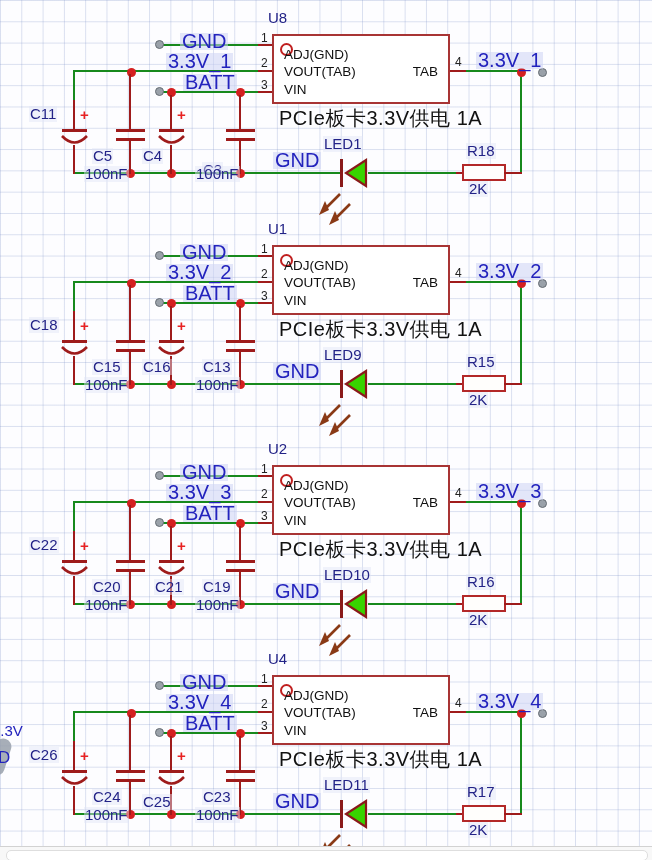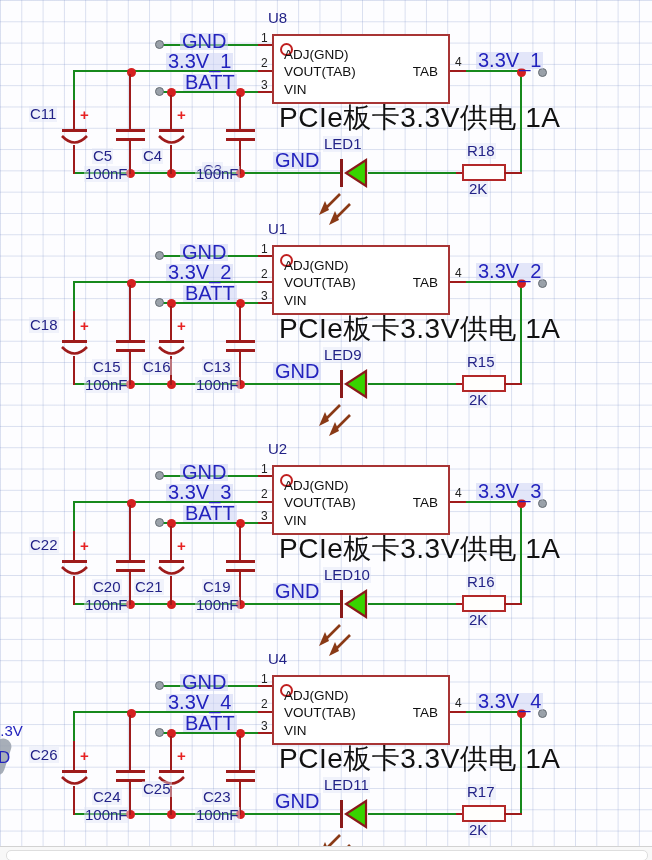--- a/index.html
+++ b/index.html
@@ -17,21 +17,21 @@
   .lead{position:absolute;background:#9e1b1b;}
   .junc{position:absolute;width:9px;height:9px;border-radius:50%;background:#d42020;}
   .term{position:absolute;width:7px;height:7px;border-radius:50%;background:#9aa1a9;border:1.5px solid #666c73;}
   .netlabel{position:absolute;font-size:20px;color:#2323bd;background:rgba(205,212,244,.55);padding:0 2px;line-height:17px;white-space:nowrap;}
   .lbl{position:absolute;font-size:15px;color:#232387;background:rgba(225,229,247,.45);padding:0 1px;line-height:16px;white-space:nowrap;}
   .pinnum{position:absolute;font-size:12px;color:#222;line-height:13px;}
   .pinname{position:absolute;font-size:13.5px;color:#101010;line-height:15px;white-space:nowrap;}
   .icbox{position:absolute;left:272px;top:34px;width:178px;height:70px;background:#ffffff;border:2px solid #a83434;box-sizing:border-box;}
   .pin1dot{position:absolute;left:6px;top:7px;width:9px;height:9px;border:2px solid #c02020;border-radius:50%;}
   .refdes{position:absolute;font-size:15px;color:#232387;line-height:17px;}
-  .caption{position:absolute;font-size:28px;color:#111;line-height:24px;white-space:nowrap;letter-spacing:.5px;}
+  .caption{position:absolute;font-size:20px;color:#111;line-height:24px;white-space:nowrap;letter-spacing:.5px;}
   .plate{position:absolute;height:3px;background:#9e1b1b;}
   .plus{position:absolute;font-size:15px;font-weight:bold;color:#e82222;line-height:14px;}
   .rbody{position:absolute;width:44px;height:17px;background:#fffefc;border:2px solid #b32828;box-sizing:border-box;}
   .ledbar{position:absolute;width:3px;height:28px;background:#8a1a1a;}
   svg{position:absolute;overflow:visible;}
   .hscroll{position:absolute;left:0;top:846px;width:652px;height:14px;background:#f8f8f8;border-top:1px solid #d2d2d2;z-index:6;}
   .hthumb{position:absolute;left:6px;top:3px;width:640px;height:9px;background:#ffffff;border:1px solid #dedede;border-radius:5px;}
   .blob{position:absolute;background:#98a0ac;border-radius:8px;opacity:.85;}
   .chip{position:absolute;background:#aebccf;border-radius:3px;}
   .frag{position:absolute;font-size:15px;color:#2323bd;white-space:nowrap;}
@@ -324,21 +324,21 @@
     <div class="lbl" style="left:92px;top:148px">C20</div>
     <div class="lbl" style="left:84px;top:166px">100nF</div>
 
     <div class="lead" style="left:170px;top:95px;width:2px;height:35px"></div>
     <div class="plate" style="left:159px;top:129px;width:25px"></div>
     <div class="plus" style="left:177px;top:108px">+</div>
     <svg style="left:157px;top:134px" width="29" height="16" viewBox="0 0 29 16">
       <path d="M2,2 Q14.5,15 27,2" fill="none" stroke="#9e1b1b" stroke-width="2.6"></path>
     </svg>
     <div class="lead" style="left:170px;top:145px;width:2px;height:29px"></div>
-    <div class="lbl" style="left:134px;top:148px">C21</div>
+    <div class="lbl" style="left:154px;top:148px">C21</div>
 
     <div class="lead" style="left:239px;top:95px;width:2px;height:35px"></div>
     <div class="plate" style="left:226px;top:129px;width:29px"></div>
     <div class="plate" style="left:226px;top:138px;width:29px"></div>
     <div class="lead" style="left:239px;top:140px;width:2px;height:34px"></div>
     <div class="lbl" style="left:202px;top:148px">C19</div>
     <div class="lbl" style="left:195px;top:166px">100nF</div>
 
     <div class="ledbar" style="left:340px;top:159px"></div>
     <svg style="left:343px;top:157px" width="26" height="32" viewBox="0 0 26 32">
@@ -427,21 +427,21 @@
     <div class="lbl" style="left:92px;top:148px">C24</div>
     <div class="lbl" style="left:84px;top:166px">100nF</div>
 
     <div class="lead" style="left:170px;top:95px;width:2px;height:35px"></div>
     <div class="plate" style="left:159px;top:129px;width:25px"></div>
     <div class="plus" style="left:177px;top:108px">+</div>
     <svg style="left:157px;top:134px" width="29" height="16" viewBox="0 0 29 16">
       <path d="M2,2 Q14.5,15 27,2" fill="none" stroke="#9e1b1b" stroke-width="2.6"></path>
     </svg>
     <div class="lead" style="left:170px;top:145px;width:2px;height:29px"></div>
-    <div class="lbl" style="left:142px;top:140px">C25</div>
+    <div class="lbl" style="left:142px;top:153px">C25</div>
 
     <div class="lead" style="left:239px;top:95px;width:2px;height:35px"></div>
     <div class="plate" style="left:226px;top:129px;width:29px"></div>
     <div class="plate" style="left:226px;top:138px;width:29px"></div>
     <div class="lead" style="left:239px;top:140px;width:2px;height:34px"></div>
     <div class="lbl" style="left:202px;top:148px">C23</div>
     <div class="lbl" style="left:195px;top:166px">100nF</div>
 
     <div class="ledbar" style="left:340px;top:159px"></div>
     <svg style="left:343px;top:157px" width="26" height="32" viewBox="0 0 26 32">

